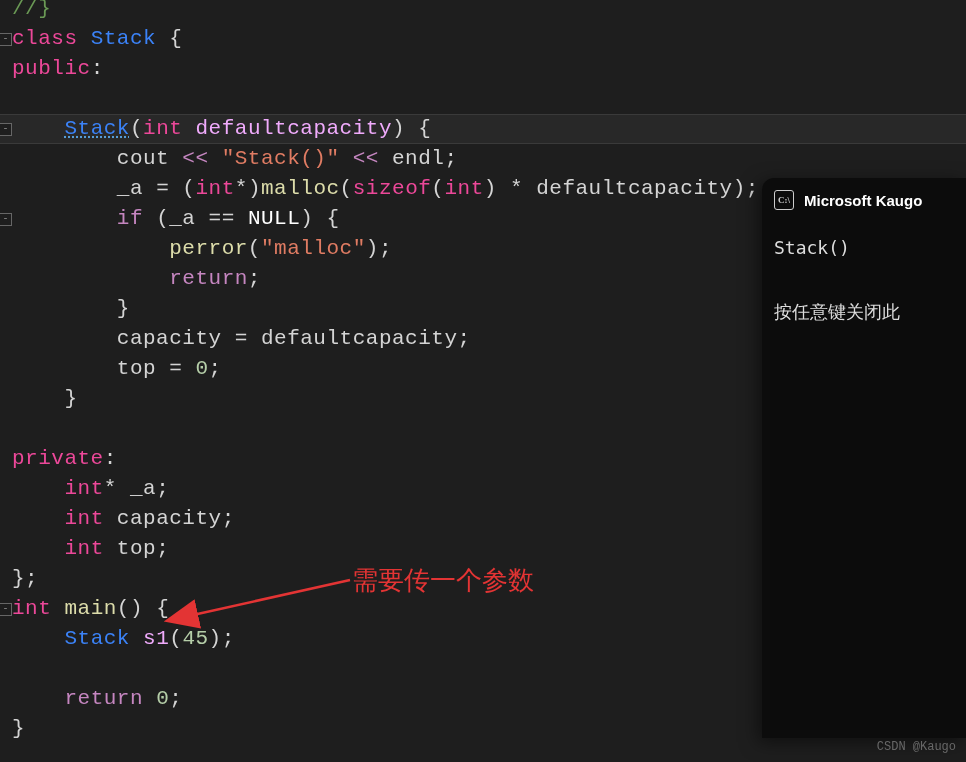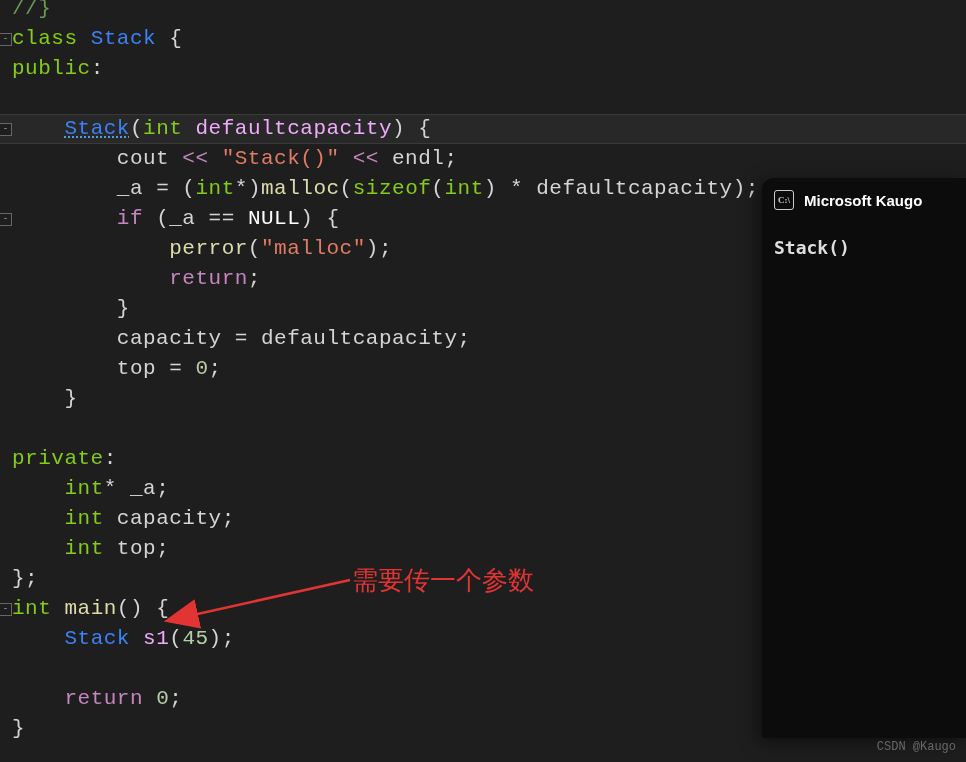--- a/index.html
+++ b/index.html
@@ -1,37 +1,37 @@
 <!DOCTYPE html>
 <html><head>
 <meta charset="utf-8">
 <style>
   html,body{margin:0;padding:0;width:966px;height:762px;overflow:hidden;background:#1e1e1e;font-family:Consolas,'Courier New',monospace;font-size:21px;color:#d4d4d4}
   .editor{position:absolute;left:0;top:0;width:966px;height:762px;background:#1e1e1e}
   .code-area{position:absolute;left:12px;top:0;line-height:30px;white-space:pre;letter-spacing:0.5px}
-  .kw{color:#84cc16}
+  .kw{color:#ec4899}
   .cls{color:#3b82f6}
   .fn{color:#dcdcaa}
   .str{color:#e07c63}
   .op{color:#c586c0}
   .num{color:#b5cea8}
   .var{color:#f0abfc}
   .cmt{color:#6a9955}
   .punc{color:#d4d4d4}
   .null{color:#ffffff}
   .underline{text-decoration:underline;text-decoration-style:dotted;text-decoration-color:#569cd6}
   .gutter{position:absolute;left:0;top:0;width:12px;height:762px}
   .fold{position:absolute;width:11px;height:11px;border:1px solid #666;color:#888;font-size:10px;line-height:9px;text-align:center;background:#1e1e1e}
   .hl-line{position:absolute;left:0;width:966px;height:30px;background:#282828;border-top:1px solid #3a3a3a;border-bottom:1px solid #3a3a3a;box-sizing:border-box}
   
   .console{position:absolute;right:0;top:178px;width:204px;height:560px;background:#0c0c0c;border-radius:12px 0 0 0;box-shadow:-4px 4px 18px rgba(0,0,0,.5)}
   .console-titlebar{display:flex;align-items:center;height:44px;padding:0 12px;color:#fff;font-family:'Segoe UI',sans-serif;font-size:15px;font-weight:600}
   .console-icon{width:18px;height:18px;margin-right:10px;border:1.5px solid #ccc;border-radius:3px;display:flex;align-items:center;justify-content:center;font-size:9px;color:#ccc;font-family:Consolas}
   .console-body{padding:10px 12px;color:#ddd;font-family:Consolas,monospace;font-size:18px;line-height:32px;white-space:pre}
-  .console-bold{font-weight:700}
+  .console-bold{font-weight:400}
   
   .annotation-text{position:absolute;color:#e33434;font-family:'Microsoft YaHei','PingFang SC',sans-serif;font-size:26px}
   .arrow-svg{position:absolute;pointer-events:none}
   .watermark{position:absolute;right:10px;bottom:8px;color:#888;font-family:Liberation Mono, monospace;font-size:12px;opacity:.7}
 </style>
 </head>
 <body>
 
 <div class="editor">
   <div class="hl-line" id="hl-line" style="top: 114px;"></div>
@@ -52,16 +52,16 @@
   </defs>
   <line x1="350" y1="580" x2="193" y2="615" stroke="#e33434" stroke-width="2.5" marker-end="url(#ah)"></line>
 </svg>
 <div class="annotation-text" style="left:352px;top:563px">需要传一个参数</div>
 
 <div class="console">
   <div class="console-titlebar">
     <span class="console-icon">C:\</span>
     <span>Microsoft Kaugo </span>
   </div>
-  <div class="console-body" id="console-body"><div class="console-bold">Stack()</div><div>&nbsp;</div></div>
+  <div class="console-body" id="console-body"><div class="console-bold">Stack()</div><div>&nbsp;</div><div>按任意键关闭此</div></div>
 </div>
 
 <div class="watermark">CSDN @Kaugo</div>
 
 </body></html>

